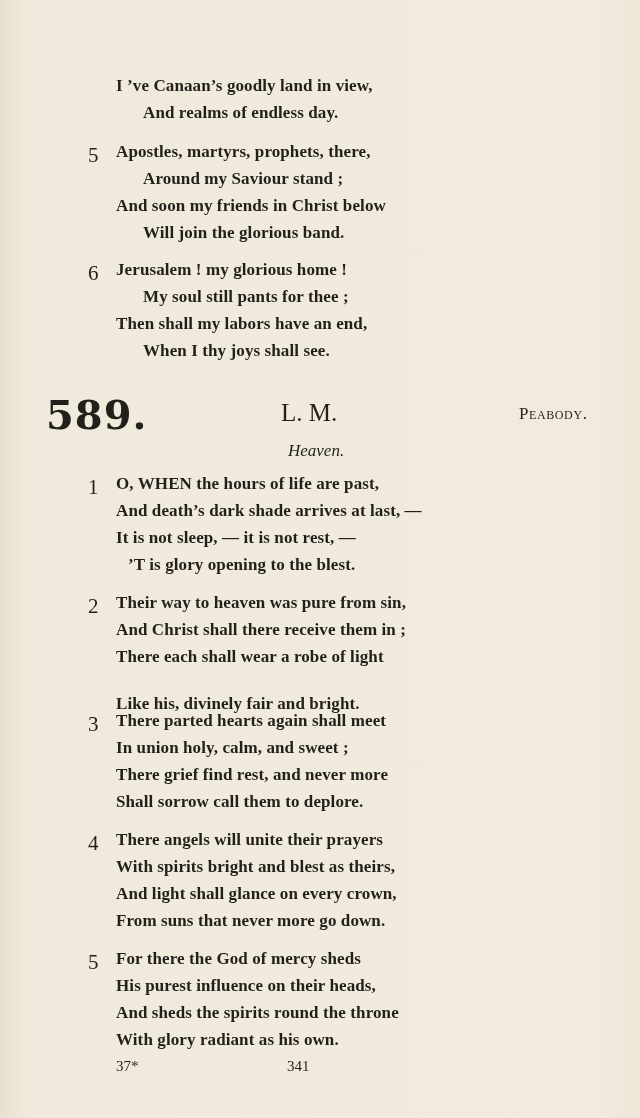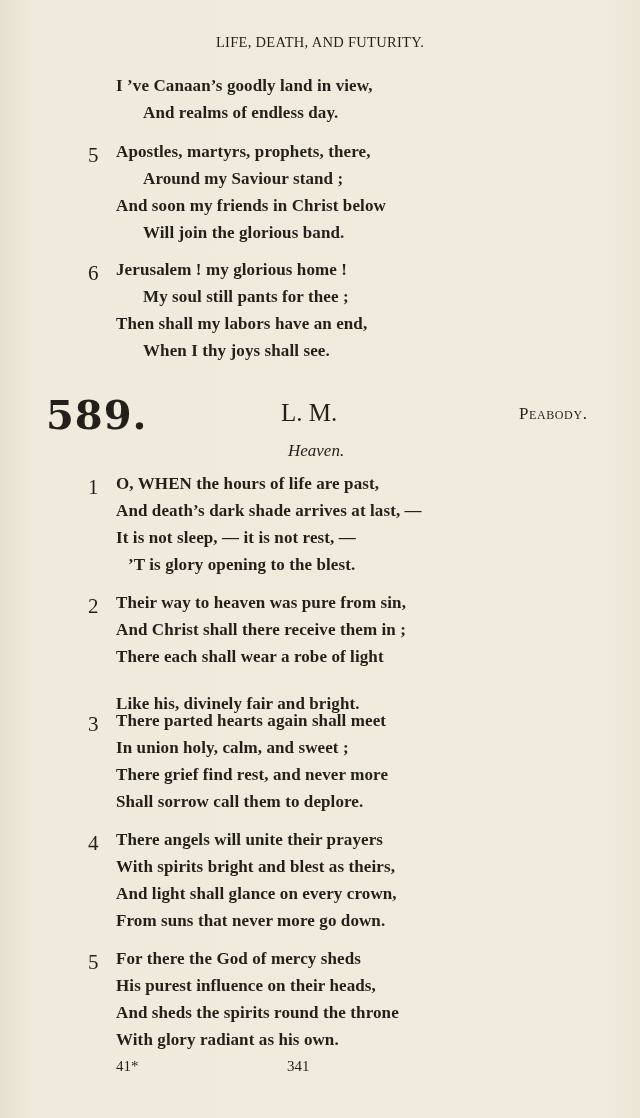--- a/index.html
+++ b/index.html
@@ -40,21 +40,20 @@
       position: absolute; left: 288px; top: 442px; font-size: 17px; font-style: italic; line-height: 1;
     }
     .footer-sig { position: absolute; left: 116px; top: 1059px; font-size: 15px; line-height: 1; }
     .footer-page { position: absolute; left: 287px; top: 1059px; font-size: 15px; line-height: 1; }
   </style>
 </head>
 <body>
 
 <div class="page">
 
-  <div class="running-head">LIFE, DEATH, AND FUTURITY.</div>
 
   <div>
     <div>
       <div class="line" style="left:116px; top:77px;">I ’ve Canaan’s goodly land in view,</div>
       <div class="line" style="left:143px; top:104px;">And realms of endless day.</div>
     </div>
 
     <div>
       <div class="num" style="left:88px; top:145px;">5</div>
       <div class="line" style="left:116px; top:143px;">Apostles, martyrs, prophets, there,</div>
@@ -114,16 +113,16 @@
 
     <div>
       <div class="num" style="left:88px; top:952px;">5</div>
       <div class="line" style="left:116px; top:950px;">For there the God of mercy sheds</div>
       <div class="line" style="left:116px; top:977px;">His purest influence on their heads,</div>
       <div class="line" style="left:116px; top:1004px;">And sheds the spirits round the throne</div>
       <div class="line" style="left:116px; top:1031px;">With glory radiant as his own.</div>
     </div>
   </div>
 
-  <div class="footer-sig">41*</div>
+  <div class="footer-sig">37*</div>
   <div class="footer-page">341</div>
 
 </div>
 
 </body></html>

